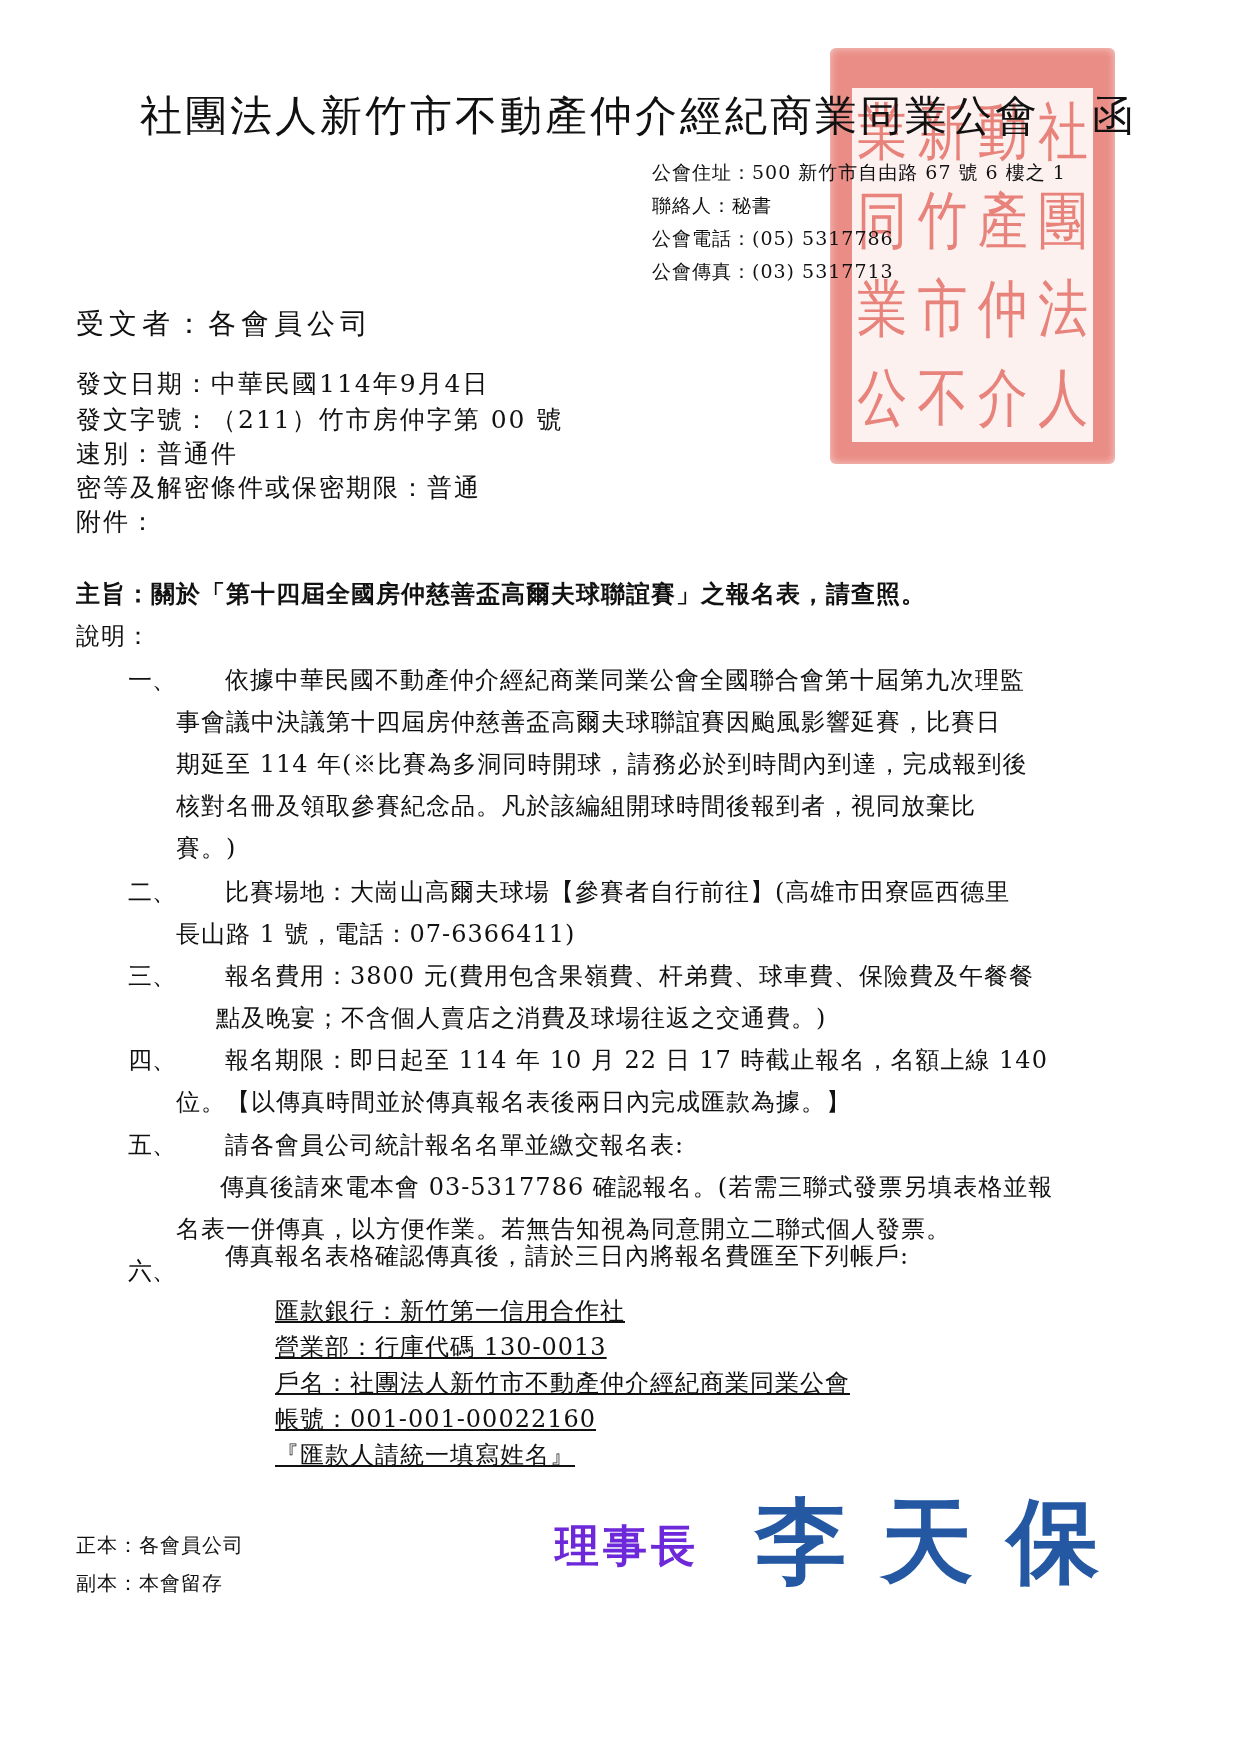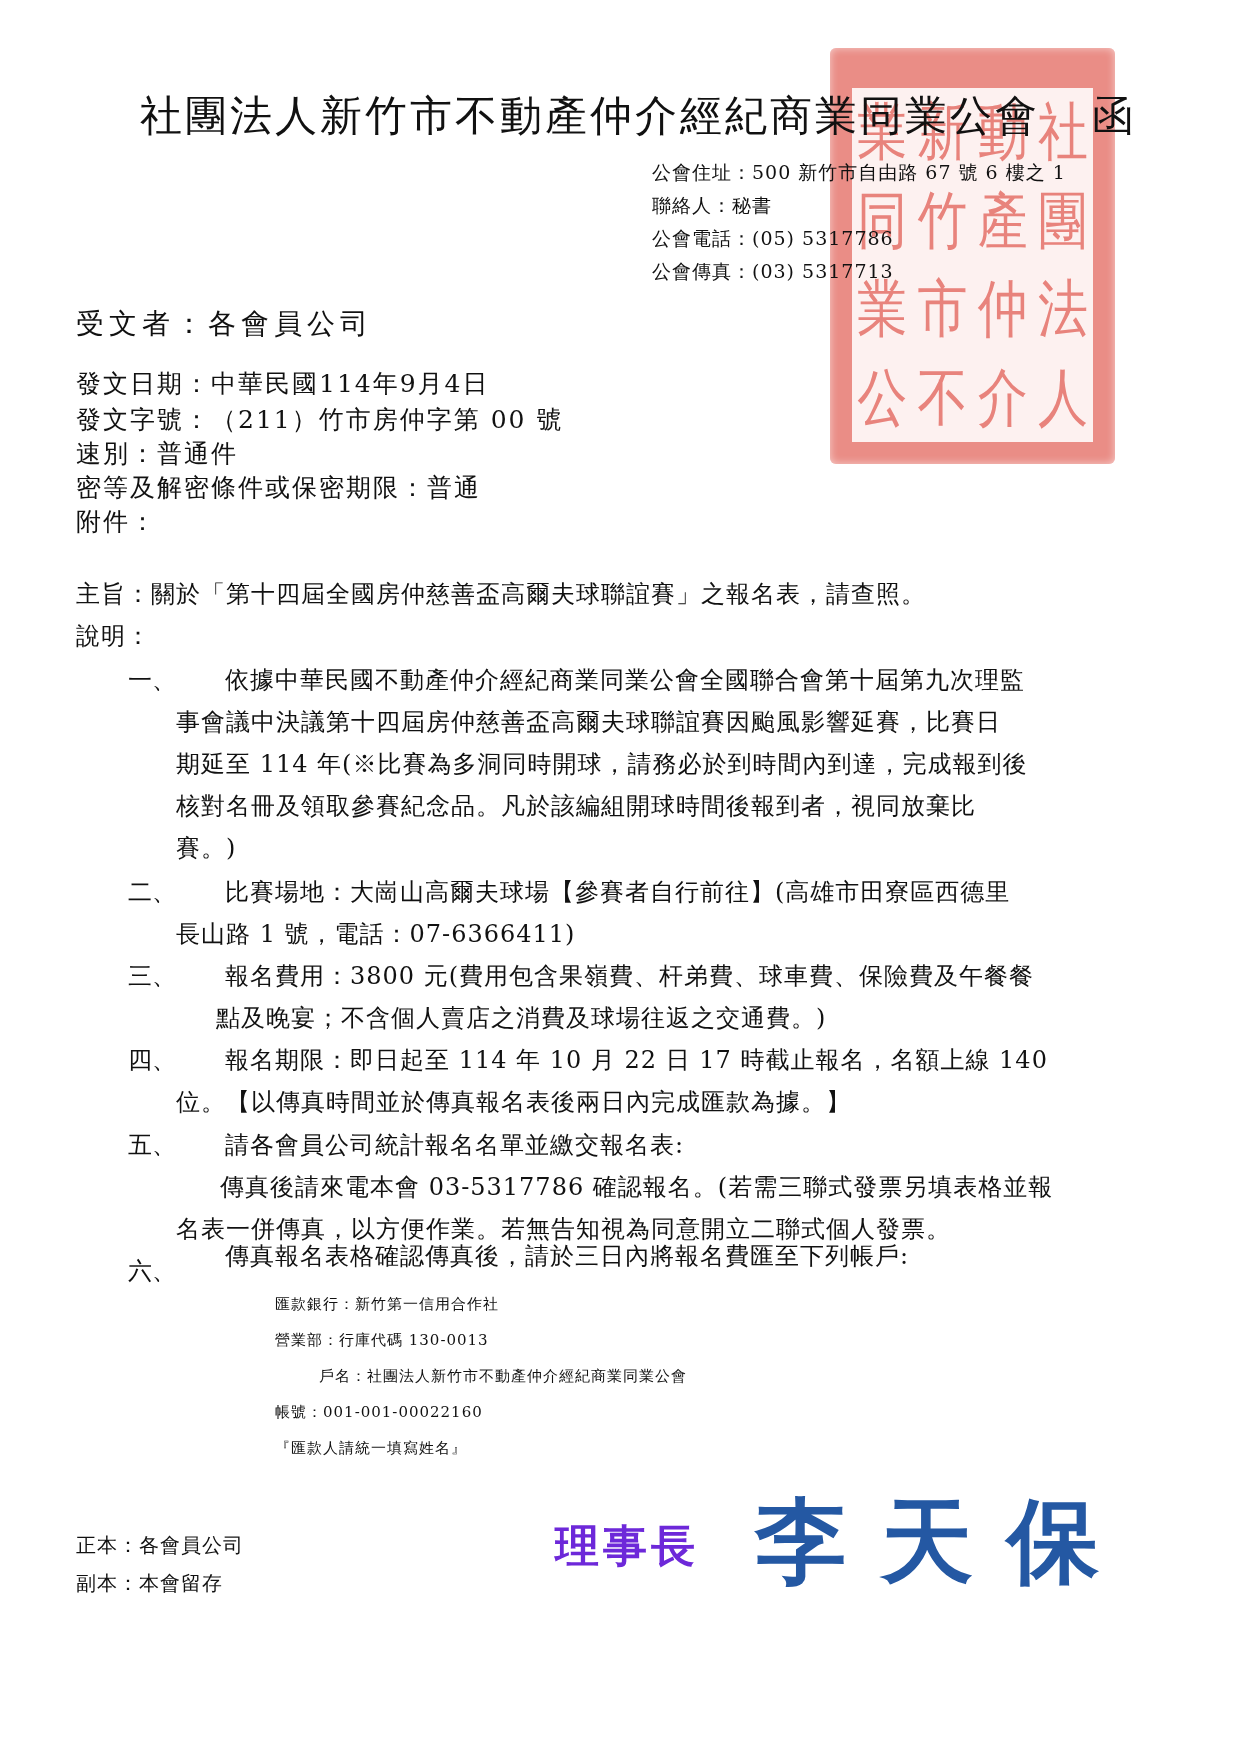--- a/index.html
+++ b/index.html
@@ -32,21 +32,21 @@
   .contact { left: 652px; font-size: 19px; letter-spacing: 1px; }
 
   .recipient { left: 76px; top: 305px; font-size: 28px; letter-spacing: 5px; }
 
   .meta { left: 76px; font-size: 25px; letter-spacing: 2px; }
 
   .body-line { font-size: 24px; letter-spacing: 1px; }
 
   .num { font-size: 24px; }
 
-  .sub { left: 275px; font-size: 15px; letter-spacing: 1px; }
+  .sub { left: 275px; font-size: 24px; letter-spacing: 1px; text-decoration: underline; }
 
   .copy { left: 76px; font-size: 20px; letter-spacing: 1px; }
 
   .sign-title { left: 555px; top: 1517px; font-size: 44px; color: #6d28d9; font-weight: bold; letter-spacing: 4px; }
   .sign-name { left: 755px; top: 1480px; font-size: 92px; color: #2458a3; font-weight: bold; letter-spacing: 34px; font-family: "DejaVu Sans", sans-serif; }
 </style>
 </head>
 <body>
 
 <div class="seal">
@@ -80,21 +80,21 @@
 <div class="abs contact" style="top:259px">公會傳真：(03) 5317713</div>
 
 <div class="abs recipient">受文者：各會員公司</div>
 
 <div class="abs meta" style="top:367px">發文日期：中華民國114年9月4日</div>
 <div class="abs meta" style="top:403px">發文字號：（211）竹市房仲字第 00 號</div>
 <div class="abs meta" style="top:437px">速別：普通件</div>
 <div class="abs meta" style="top:471px">密等及解密條件或保密期限：普通</div>
 <div class="abs meta" style="top:505px">附件：</div>
 
-<div class="abs body-line" style="left:76px; top:578px;">主旨：關於「第十四屆全國房仲慈善盃高爾夫球聯誼賽」之報名表，請查照。</div>
+<div class="abs body-line" style="left:76px; top:578px;font-weight:bold;">主旨：關於「第十四屆全國房仲慈善盃高爾夫球聯誼賽」之報名表，請查照。</div>
 <div class="abs body-line" style="left:76px; top:620px;">說明：</div>
 
 <div class="abs num" style="left:128px; top:664px;">一、</div>
 <div class="abs body-line" style="left:225px; top:664px;">依據中華民國不動產仲介經紀商業同業公會全國聯合會第十屆第九次理監</div>
 <div class="abs body-line" style="left:176px; top:706px;">事會議中決議第十四屆房仲慈善盃高爾夫球聯誼賽因颱風影響延賽，比賽日</div>
 <div class="abs body-line" style="left:176px; top:748px;">期延至 114 年(※比賽為多洞同時開球，請務必於到時間內到達，完成報到後</div>
 <div class="abs body-line" style="left:176px; top:790px;">核對名冊及領取參賽紀念品。凡於該編組開球時間後報到者，視同放棄比</div>
 <div class="abs body-line" style="left:176px; top:832px;">賽。)</div>
 
 <div class="abs num" style="left:128px; top:876px;">二、</div>
@@ -112,21 +112,21 @@
 <div class="abs num" style="left:128px; top:1129px;">五、</div>
 <div class="abs body-line" style="left:225px; top:1129px;">請各會員公司統計報名名單並繳交報名表:</div>
 <div class="abs body-line" style="left:220px; top:1171px;">傳真後請來電本會 03-5317786 確認報名。(若需三聯式發票另填表格並報</div>
 <div class="abs body-line" style="left:176px; top:1213px;">名表一併傳真，以方便作業。若無告知視為同意開立二聯式個人發票。</div>
 
 <div class="abs num" style="left:128px; top:1255px;">六、</div>
 <div class="abs body-line" style="left:225px; top:1240px;text-align:center;">傳真報名表格確認傳真後，請於三日內將報名費匯至下列帳戶:</div>
 
 <div class="abs sub" style="top:1295px;">匯款銀行：新竹第一信用合作社</div>
 <div class="abs sub" style="top:1331px;">營業部：行庫代碼 130-0013</div>
-<div class="abs sub" style="top:1367px;margin-left:44px;">戶名：社團法人新竹市不動產仲介經紀商業同業公會</div>
+<div class="abs sub" style="top:1367px;">戶名：社團法人新竹市不動產仲介經紀商業同業公會</div>
 <div class="abs sub" style="top:1403px;">帳號：001-001-00022160</div>
 <div class="abs sub" style="top:1439px;">『匯款人請統一填寫姓名』</div>
 
 <div class="abs copy" style="top:1532px;">正本：各會員公司</div>
 <div class="abs copy" style="top:1570px;">副本：本會留存</div>
 
 <div class="abs sign-title">理事長</div>
 <div class="abs sign-name">李天保</div>
 
 </body></html>

